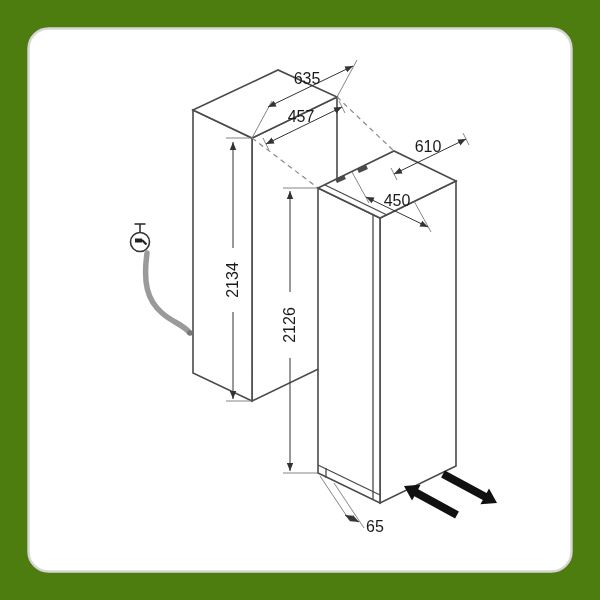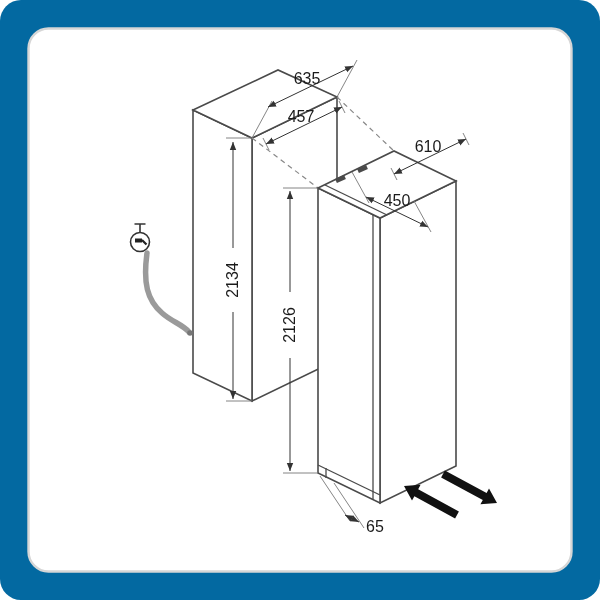--- a/index.html
+++ b/index.html
@@ -1,17 +1,17 @@
 <!DOCTYPE html>
 <html><head>
 <meta charset="utf-8">
 <style>
   html,body{margin:0;padding:0;background:#ffffff;}
-  .page{position:relative;width:600px;height:600px;background:#0369a1;overflow:hidden;
-        font-family:"Liberation Sans", sans-serif;border-radius:21px;}
+  .page{position:relative;width:600px;height:600px;background:#4d7c0f;overflow:hidden;
+        font-family:"Liberation Sans", sans-serif;}
   svg{display:block;}
   text.dim{font-family:"Liberation Sans", sans-serif;font-size:16px;fill:#1b1b1b;}
   .thin{stroke:#333333;stroke-width:1;fill:none;}
   .wit{stroke:#777777;stroke-width:0.9;fill:none;}
   .edge{stroke:#4a4a4a;stroke-width:1.6;fill:#ffffff;}
   .detail{stroke:#4a4a4a;stroke-width:1.3;fill:none;}
   .dash{stroke:#888888;stroke-width:1.2;fill:none;stroke-dasharray:5 4;}
 </style>
 </head>
 <body>

